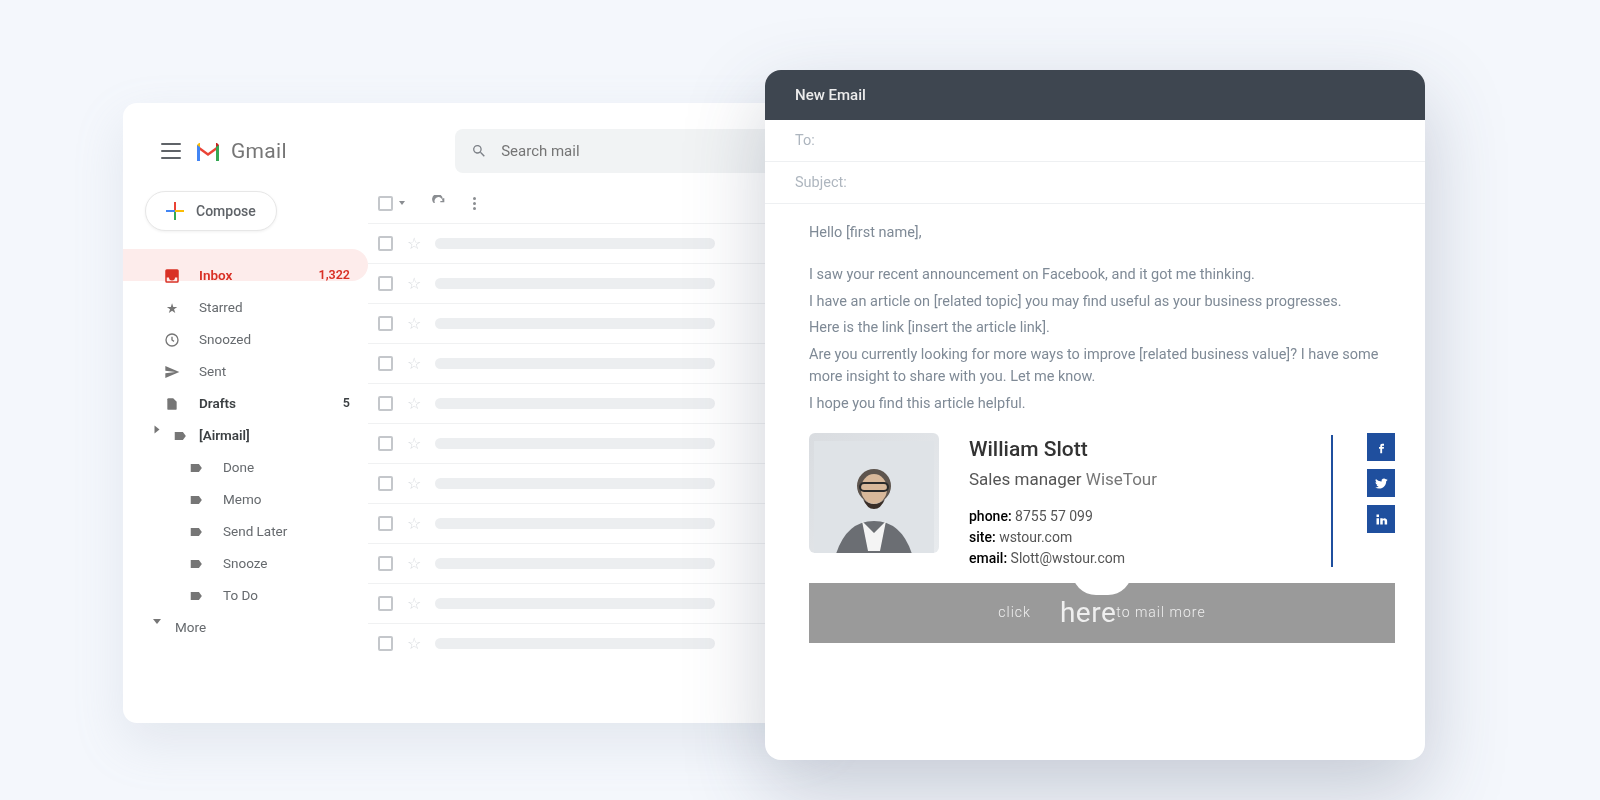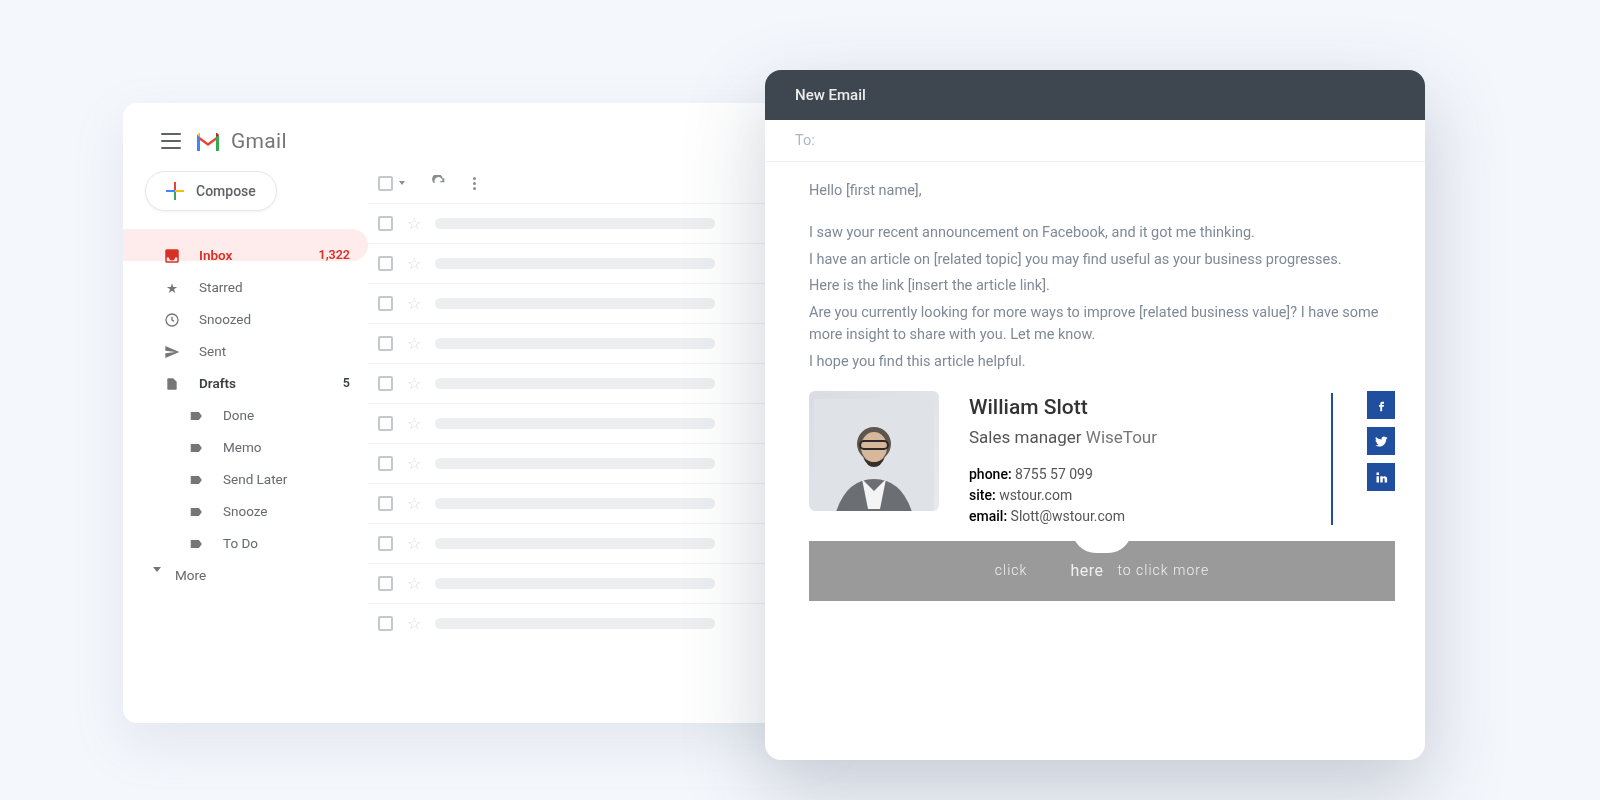--- a/index.html
+++ b/index.html
@@ -86,26 +86,26 @@
 .sig-contacts .value{ color:#555;}
 .sig-divider{ width:2px; background:#1f4f9e; align-self:stretch; margin:2px 4px;}
 .socials{ display:flex; flex-direction:column; gap:8px;}
 .soc{ width:28px; height:28px; background:#1f4f9e; color:#fff; display:flex; align-items:center; justify-content:center; font-weight:700; font-size:14px; cursor:pointer;}
 .soc svg{width:15px;height:15px;fill:#fff;}
 .banner{
   margin-top:14px; height:60px; background:#9a9a9a; color:#efefef;
   display:flex; align-items:center; justify-content:center; gap:14px; font-size:15px;
   position:relative;
 }
-.banner .here{ font-size:16px; font-weight:400; letter-spacing:.5px;margin-left:29px;}
+.banner .here{ font-size:28px; font-weight:400; letter-spacing:.5px;margin-left:29px;}
 .banner::before{
   content:""; position:absolute; top:-12px; left:50%; transform:translateX(-50%);
   width:60px; height:24px; background:#fff; border-radius:0 0 30px 30px;
 }
-.banner-inner{position:relative;z-index:2;display:flex;align-items:center;gap:14px;letter-spacing:1px;font-size:14px;font-weight:300;}
+.banner-inner{position:relative;z-index:2;display:flex;align-items:center;letter-spacing:1px;font-size:14px;font-weight:300;}
 </style>
 </head>
 <body>
 
 <div class="gmail-window">
   <div class="gmail-hdr">
     <div class="hamburger">
         <span></span>
         <span></span>
         <span></span>
@@ -115,20 +115,26 @@
         <svg viewBox="0 0 26 20">
             <path fill="#ea4335" d="M2 4l11 8 11-8v3l-11 8L2 7z"></path>
             <path fill="#4285f4" d="M2 4h3v16H2z"></path>
             <path fill="#34a853" d="M21 4h3v16h-3z"></path>
             <path fill="#fbbc04" d="M2 4l2-2h1v4L2 4z"></path>
             <path fill="#c5221f" d="M24 4l-2-2h-1v4l3-2z"></path>
           </svg>
       </span>
       <span class="gmail-name">Gmail</span>
     </div>
+    <div class="search">
+      <svg viewBox="0 0 24 24">
+          <path d="M15.5 14h-.79l-.28-.27a6.5 6.5 0 10-.7.7l.27.28v.79l5 4.99L20.49 19l-4.99-5zm-6 0A4.5 4.5 0 1114 9.5 4.5 4.5 0 019.5 14z"></path>
+        </svg>
+      <input class="search-input" placeholder="Search mail" style="">
+    </div>
   </div>
 
   <div class="gmail-body">
     <div class="sidebar">
       <button class="compose">
         <span class="plus-icon"></span>
         <span>Compose</span>
       </button>
 
       <div class="nav-item active">
@@ -162,20 +168,29 @@
         <span>Sent</span>
       </div>
       <div class="nav-item bold">
         <span class="nav-icon">
             <svg width="14" height="16" viewBox="0 0 24 24" fill="currentColor">
               <path d="M14 2H6a2 2 0 00-2 2v16a2 2 0 002 2h12a2 2 0 002-2V8l-6-6z"></path>
             </svg>
           </span>
         <span>Drafts</span>
         <span class="count" style="color:#3c4043">5</span>
+      </div>
+      <div class="nav-item bold" style="padding-left:30px;gap:10px">
+        <span class="caret closed"></span>
+        <span class="nav-icon">
+            <svg width="16" height="14" viewBox="0 0 24 24" fill="currentColor">
+              <path d="M17 5H3v14h14l5-7-5-7z"></path>
+            </svg>
+          </span>
+        <span>[Airmail]</span>
       </div>
       <div id="nested-container">
           <div class="nav-item nested">
             <span class="nav-icon">
               <svg width="16" height="14" viewBox="0 0 24 24" fill="currentColor">
                 <path d="M17 5H3v14h14l5-7-5-7z"></path>
               </svg>
             </span>
             <span>Done</span>
           </div>
@@ -288,20 +303,21 @@
             <span class="skeleton"></span>
           </div>
         </div>
     </div>
   </div>
 </div>
 
 <div class="compose-window">
   <div class="cw-header">New Email</div>
   <div class="cw-field">To:</div>
+  <div class="cw-field">Subject:</div>
   <div class="cw-body">
     <p>Hello [first name],</p>
     <div class="gap"></div>
     <p>I saw your recent announcement on Facebook, and it got me thinking.</p>
     <p>I have an article on [related topic] you may find useful as your business progresses.</p>
     <p>Here is the link [insert the article link].</p>
     <p>Are you currently looking for more ways to improve [related business value]? I have some more insight to share with you. Let me know.</p>
     <p>I hope you find this article helpful.</p>
 
     <div class="signature">
@@ -345,17 +361,17 @@
               <path d="M4 4h4v4H4zM4 10h4v10H4zM10 10h4v1.5a4 4 0 017 2.5v6h-4v-5.5a1.5 1.5 0 00-3 0V20h-4z"></path>
             </svg>
           </div>
       </div>
     </div>
 
     <div class="banner">
       <div class="banner-inner">
         <span>click</span>
         <span class="here">here</span>
-        <span>to click more</span>
+        <span>to mail more</span>
       </div>
     </div>
   </div>
 </div>
 
 </body></html>

